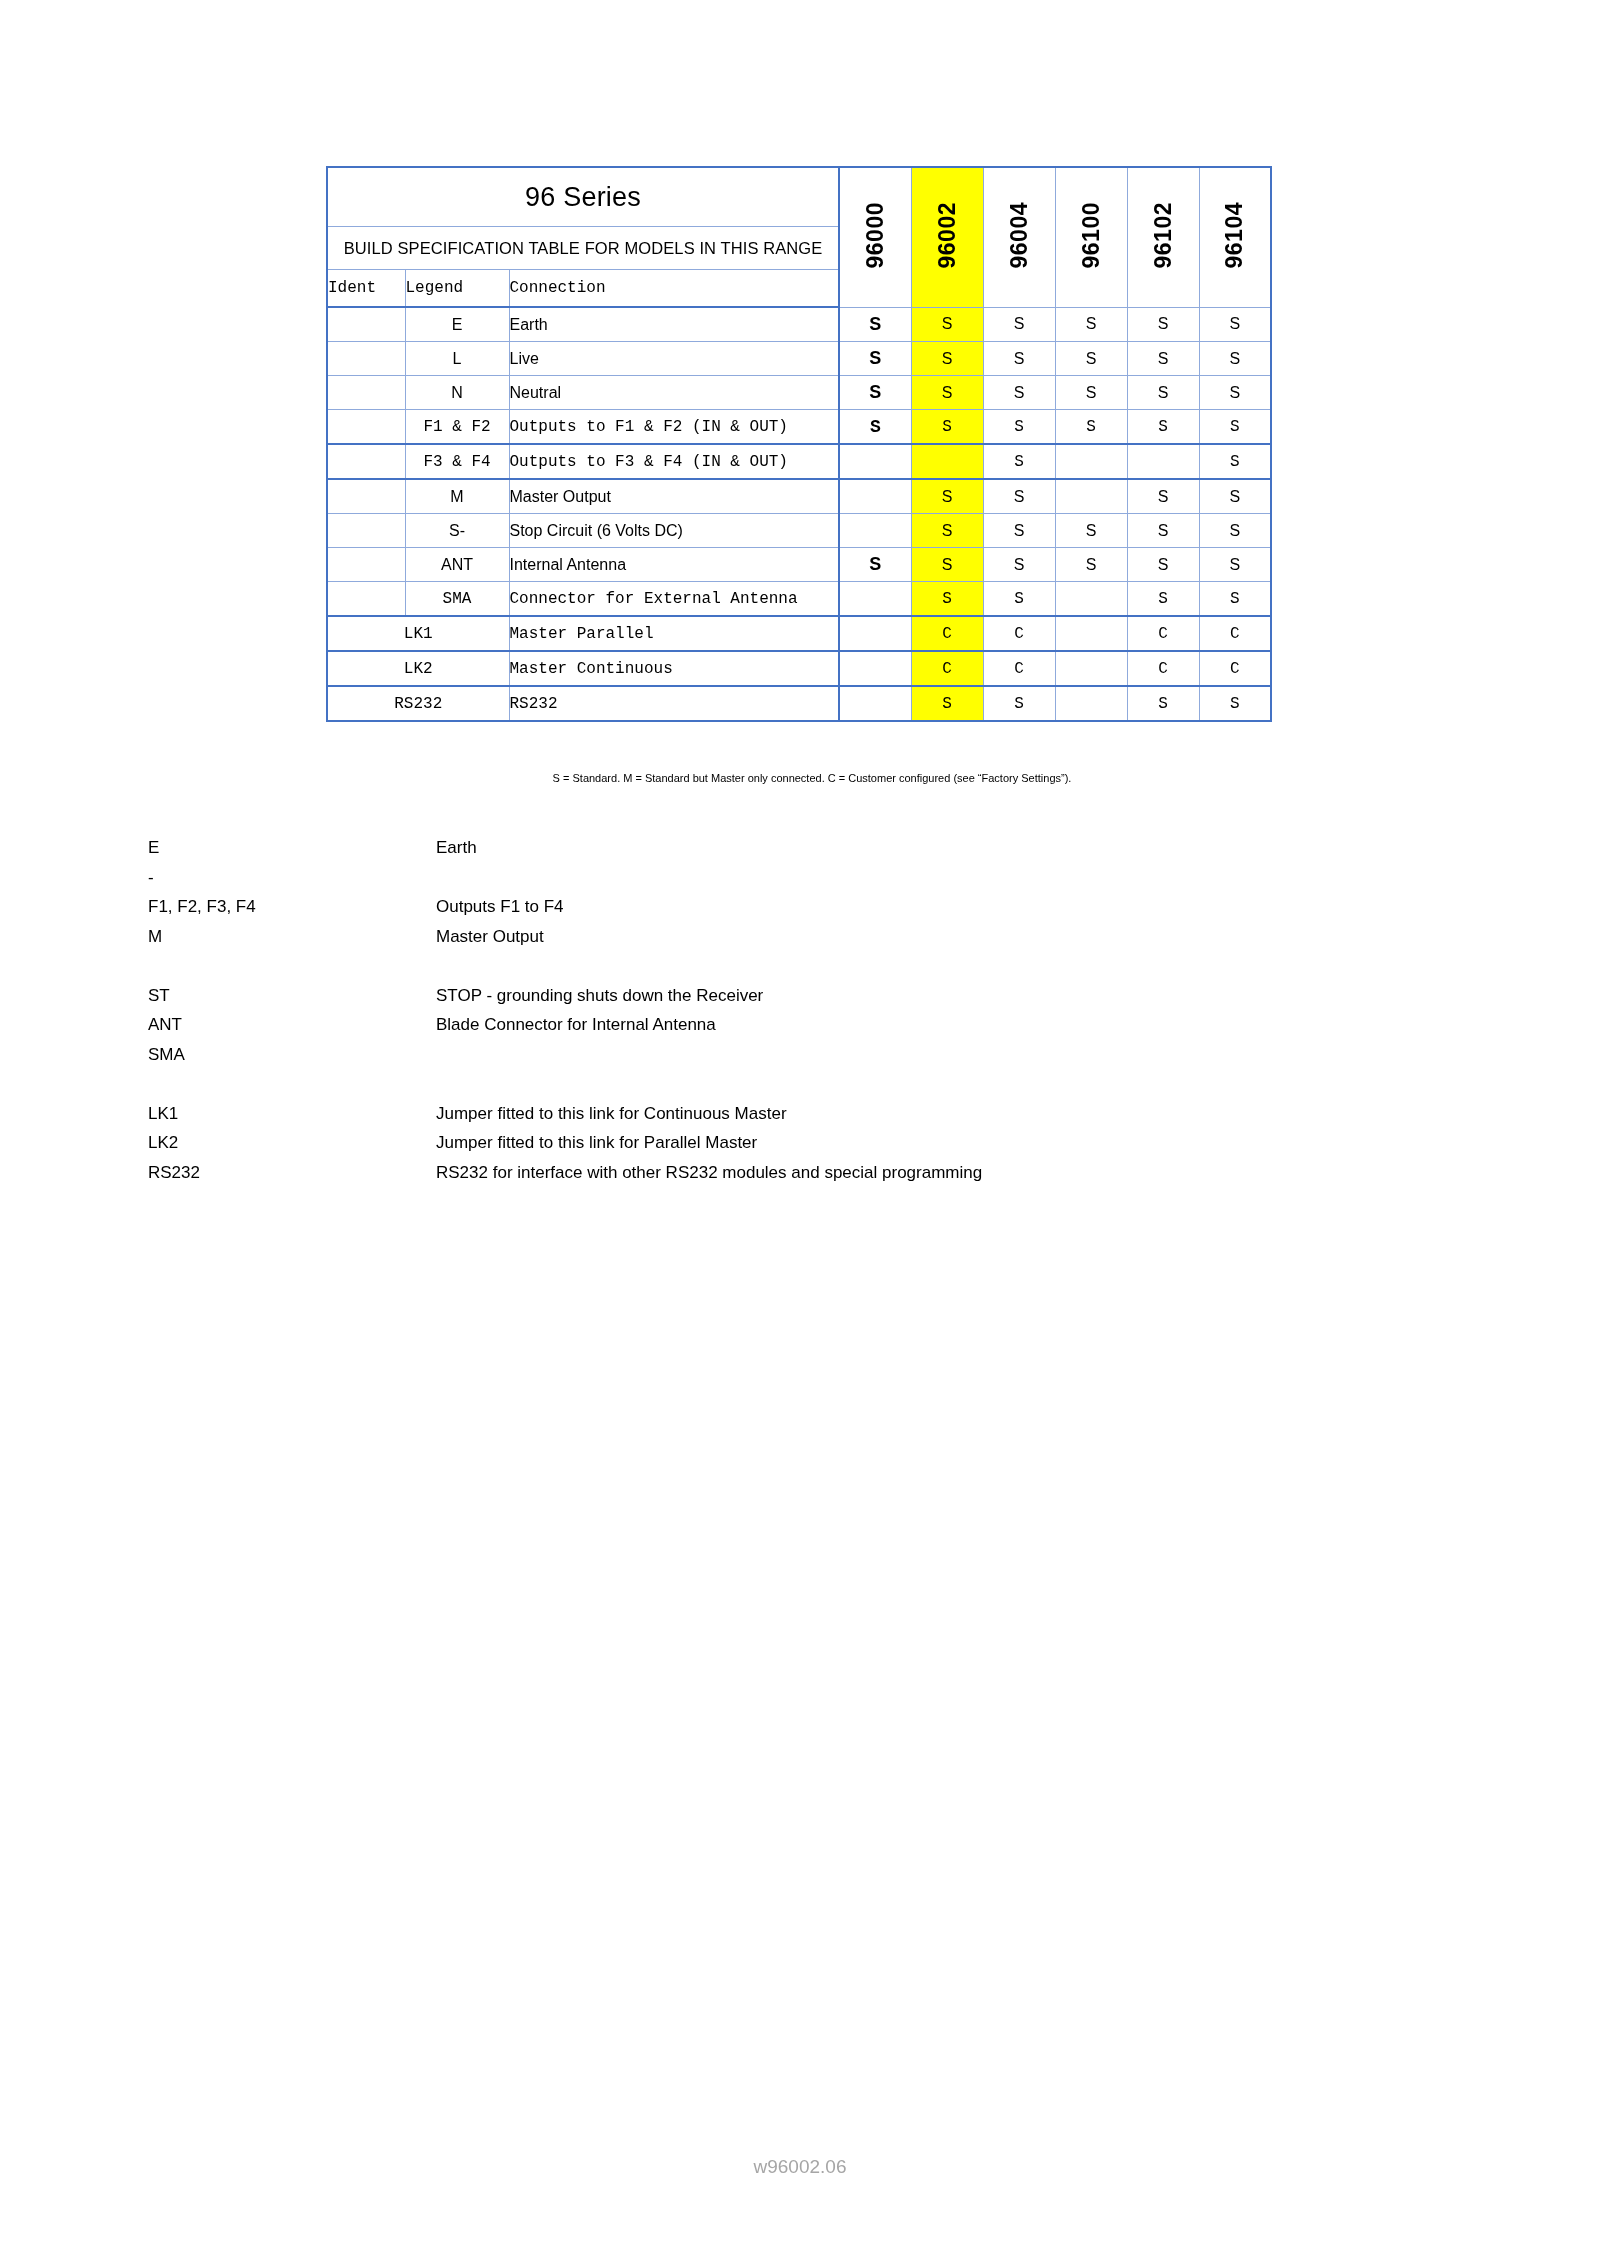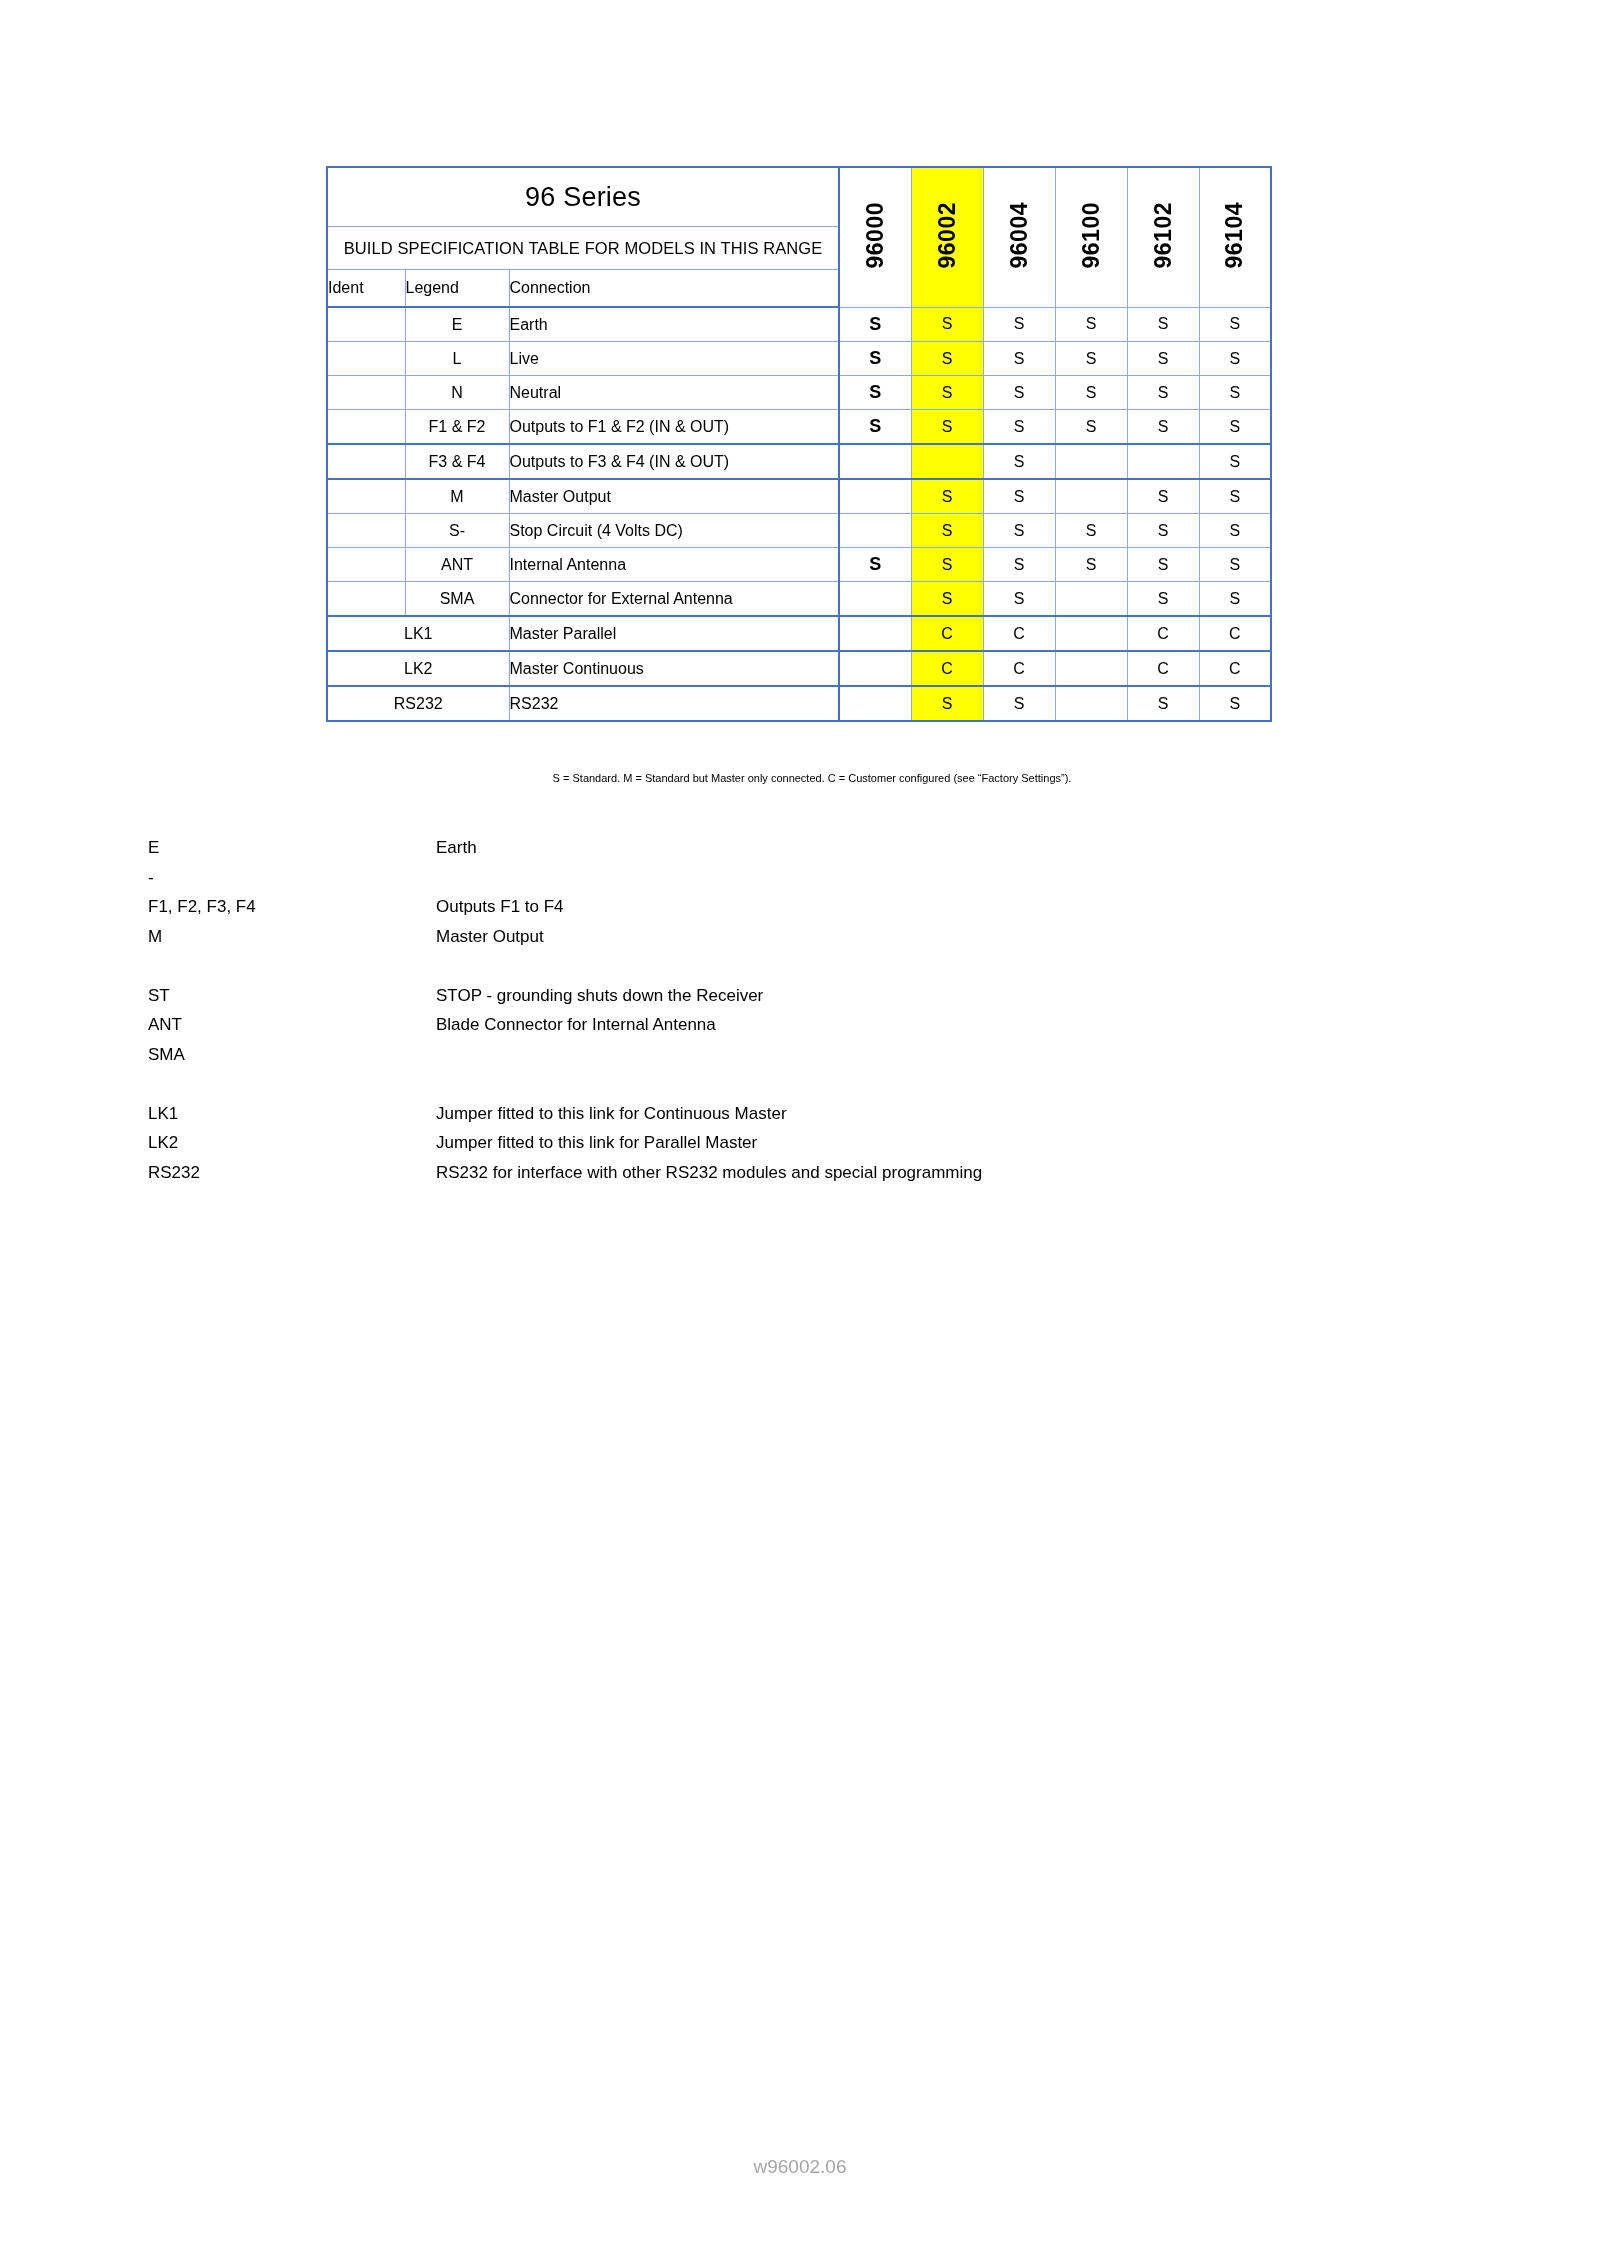--- a/index.html
+++ b/index.html
@@ -31,21 +31,21 @@
   }
   table.spec td, table.spec th {
     border: 1px solid #8FAADC;
     padding: 0;
     font-weight: normal;
     vertical-align: middle;
     background: #ffffff;
   }
   
   .bt-thick { border-top: 2px solid #4472C4 !important; }
-  .bb-thick { border-bottom: 2px solid #4472C4 !important; }
+  .bb-thick { border-bottom: 2px solid #4472C4 !important; font-family: Liberation Mono, monospace; }
   .bl-thick { border-left: 2px solid #4472C4 !important; }
   .br-thick { border-right: 2px solid #4472C4 !important; }
 
   .c-ident   { width: 78px; }
   .c-legend  { width: 104px; }
   .c-conn    { width: 330px; }
   .c-model   { width: 72px; }
 
   td.title-cell {
     height: 58px;
@@ -236,21 +236,21 @@
           <td class="val bl-thick"></td>
           <td class="val hl">S</td>
           <td class="val">S</td>
           <td class="val"></td>
           <td class="val">S</td>
           <td class="val br-thick">S</td>
         </tr>
         <tr>
           <td class="ident-cell bl-thick"></td>
           <td class="legend-cell">S-</td>
-          <td class="conn-cell">Stop Circuit (4 Volts DC)</td>
+          <td class="conn-cell">Stop Circuit (6 Volts DC)</td>
           <td class="val bl-thick"></td>
           <td class="val hl">S</td>
           <td class="val">S</td>
           <td class="val">S</td>
           <td class="val">S</td>
           <td class="val br-thick">S</td>
         </tr>
         <tr>
           <td class="ident-cell bl-thick"></td>
           <td class="legend-cell">ANT</td>

